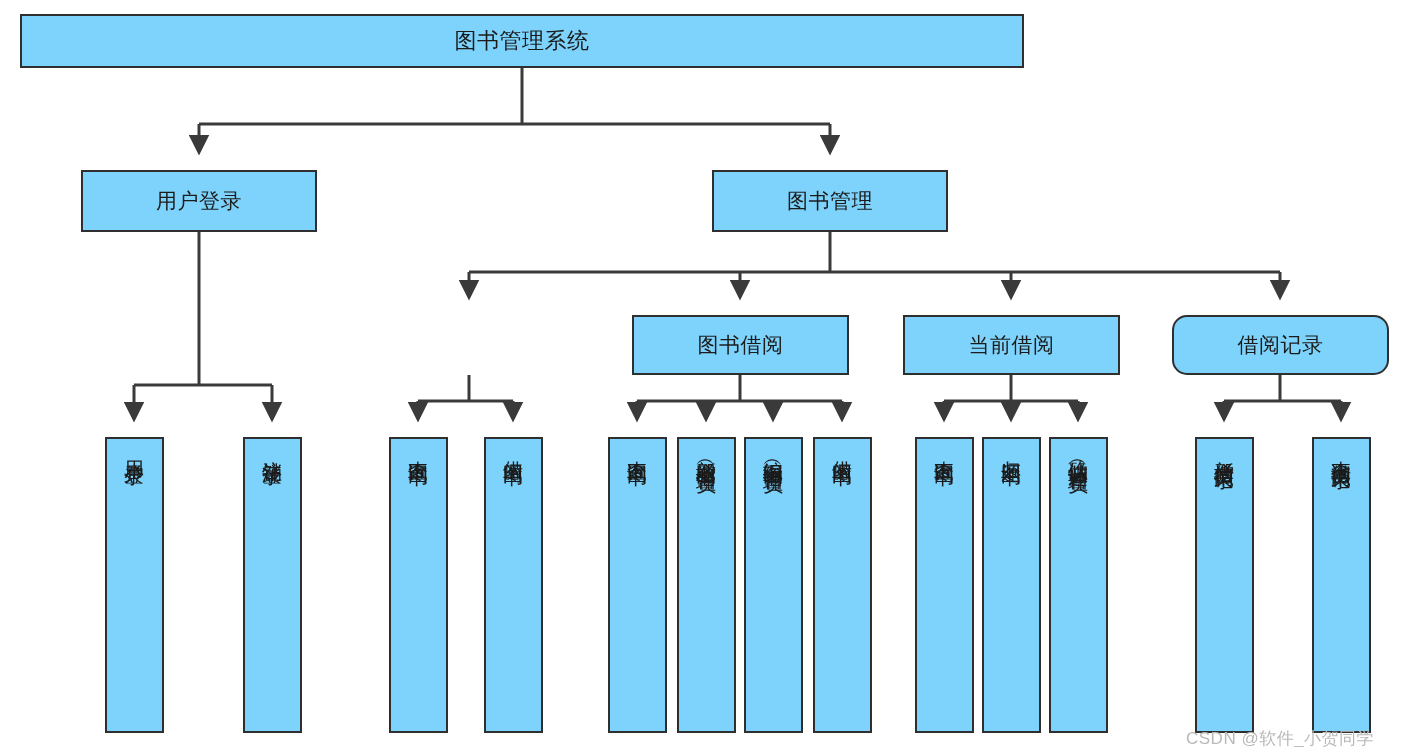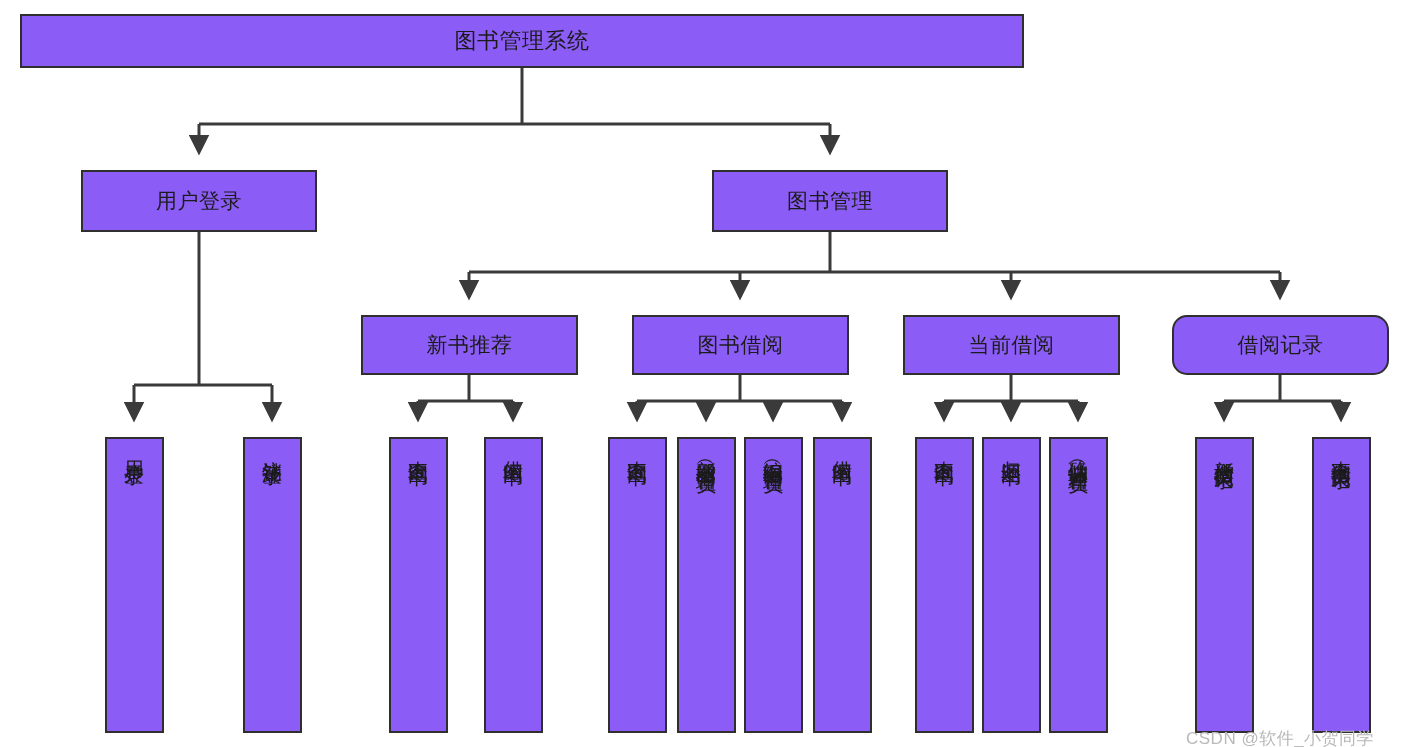--- a/index.html
+++ b/index.html
@@ -21,21 +21,21 @@
     position: absolute;
     left: 0;
     top: 0;
     width: 1405px;
     height: 747px;
     pointer-events: none;
   }
   .node {
     position: absolute;
     box-sizing: border-box;
-    background: #8b5cf6;
+    background: #7dd3fc;
     border: 2px solid #2f2f2f;
     display: flex;
     align-items: center;
     justify-content: center;
     color: #1b1b1b;
     z-index: 2;
   }
   .node .lbl {
     display: block;
     line-height: 1.12;
@@ -132,23 +132,20 @@
     <span class="lbl">图书管理系统</span>
   </div>
 
   <div class="node h-node" style="left:81px; top:170px; width:236px; height:62px;">
     <span class="lbl">用户登录</span>
   </div>
   <div class="node h-node" style="left:712px; top:170px; width:236px; height:62px;">
     <span class="lbl">图书管理</span>
   </div>
 
-  <div class="node h-node" style="left:361px; top:315px; width:217px; height:60px;">
-    <span class="lbl">新书推荐</span>
-  </div>
   <div class="node h-node" style="left:632px; top:315px; width:217px; height:60px;">
     <span class="lbl">图书借阅</span>
   </div>
   <div class="node h-node" style="left:903px; top:315px; width:217px; height:60px;">
     <span class="lbl">当前借阅</span>
   </div>
   <div class="node h-node" style="left:1172px; top:315px; width:217px; height:60px;border-radius:15px;">
     <span class="lbl">借阅记录</span>
   </div>
 

